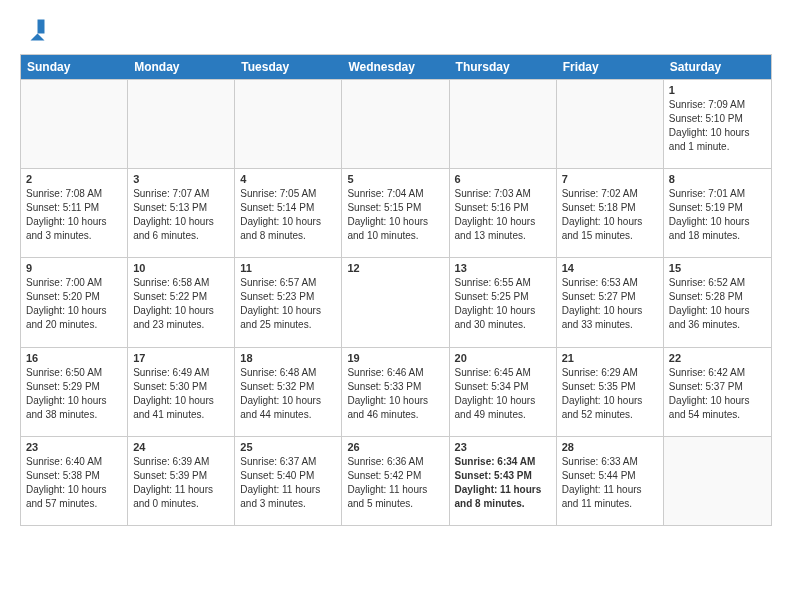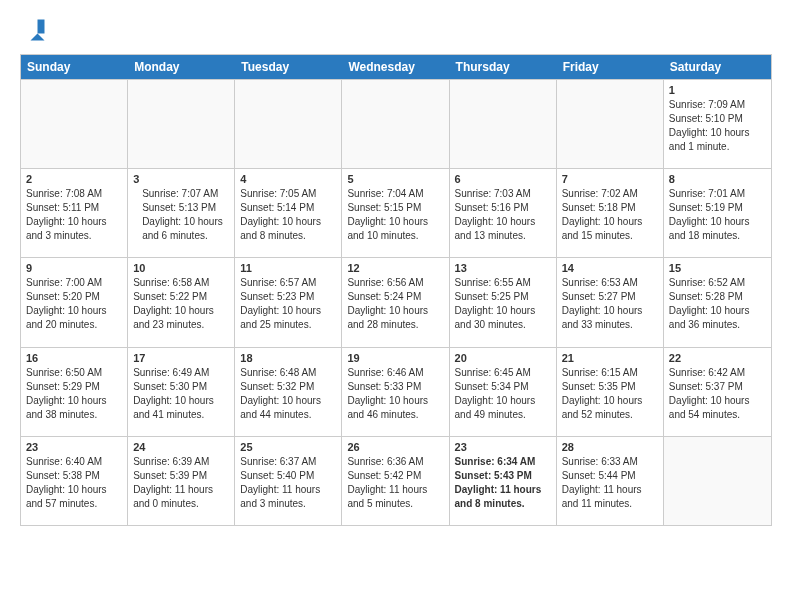--- a/index.html
+++ b/index.html
@@ -159,21 +159,21 @@
         </div>
         <div class="cal-row">
           <div class="cal-cell">
             <span class="day-num">2</span>
             <div class="cell-info" style="white-space: pre-line;">Sunrise: 7:08 AM
 Sunset: 5:11 PM
 Daylight: 10 hours and 3 minutes.</div>
           </div>
           <div class="cal-cell">
             <span class="day-num">3</span>
-            <div class="cell-info" style="white-space: pre-line; margin-left: 9px;">Sunrise: 7:07 AM
+            <div class="cell-info" style="white-space: pre-line;">Sunrise: 7:07 AM
 Sunset: 5:13 PM
 Daylight: 10 hours and 6 minutes.</div>
           </div>
           <div class="cal-cell">
             <span class="day-num">4</span>
             <div class="cell-info" style="white-space: pre-line;">Sunrise: 7:05 AM
 Sunset: 5:14 PM
 Daylight: 10 hours and 8 minutes.</div>
           </div>
           <div class="cal-cell">
@@ -215,23 +215,20 @@
 Daylight: 10 hours and 23 minutes.</div>
           </div>
           <div class="cal-cell">
             <span class="day-num">11</span>
             <div class="cell-info" style="white-space: pre-line;">Sunrise: 6:57 AM
 Sunset: 5:23 PM
 Daylight: 10 hours and 25 minutes.</div>
           </div>
           <div class="cal-cell">
             <span class="day-num">12</span>
-            <div class="cell-info" style="white-space: pre-line;">Sunrise: 6:56 AM
-Sunset: 5:24 PM
-Daylight: 10 hours and 28 minutes.</div>
           </div>
           <div class="cal-cell">
             <span class="day-num">13</span>
             <div class="cell-info" style="white-space: pre-line;">Sunrise: 6:55 AM
 Sunset: 5:25 PM
 Daylight: 10 hours and 30 minutes.</div>
           </div>
           <div class="cal-cell">
             <span class="day-num">14</span>
             <div class="cell-info" style="white-space: pre-line;">Sunrise: 6:53 AM
@@ -271,21 +268,21 @@
 Daylight: 10 hours and 46 minutes.</div>
           </div>
           <div class="cal-cell">
             <span class="day-num">20</span>
             <div class="cell-info" style="white-space: pre-line;">Sunrise: 6:45 AM
 Sunset: 5:34 PM
 Daylight: 10 hours and 49 minutes.</div>
           </div>
           <div class="cal-cell">
             <span class="day-num">21</span>
-            <div class="cell-info" style="white-space: pre-line;">Sunrise: 6:15 AM
+            <div class="cell-info" style="white-space: pre-line;">Sunrise: 6:29 AM
 Sunset: 5:35 PM
 Daylight: 10 hours and 52 minutes.</div>
           </div>
           <div class="cal-cell">
             <span class="day-num">22</span>
             <div class="cell-info" style="white-space: pre-line;">Sunrise: 6:42 AM
 Sunset: 5:37 PM
 Daylight: 10 hours and 54 minutes.</div>
           </div>
         </div>

